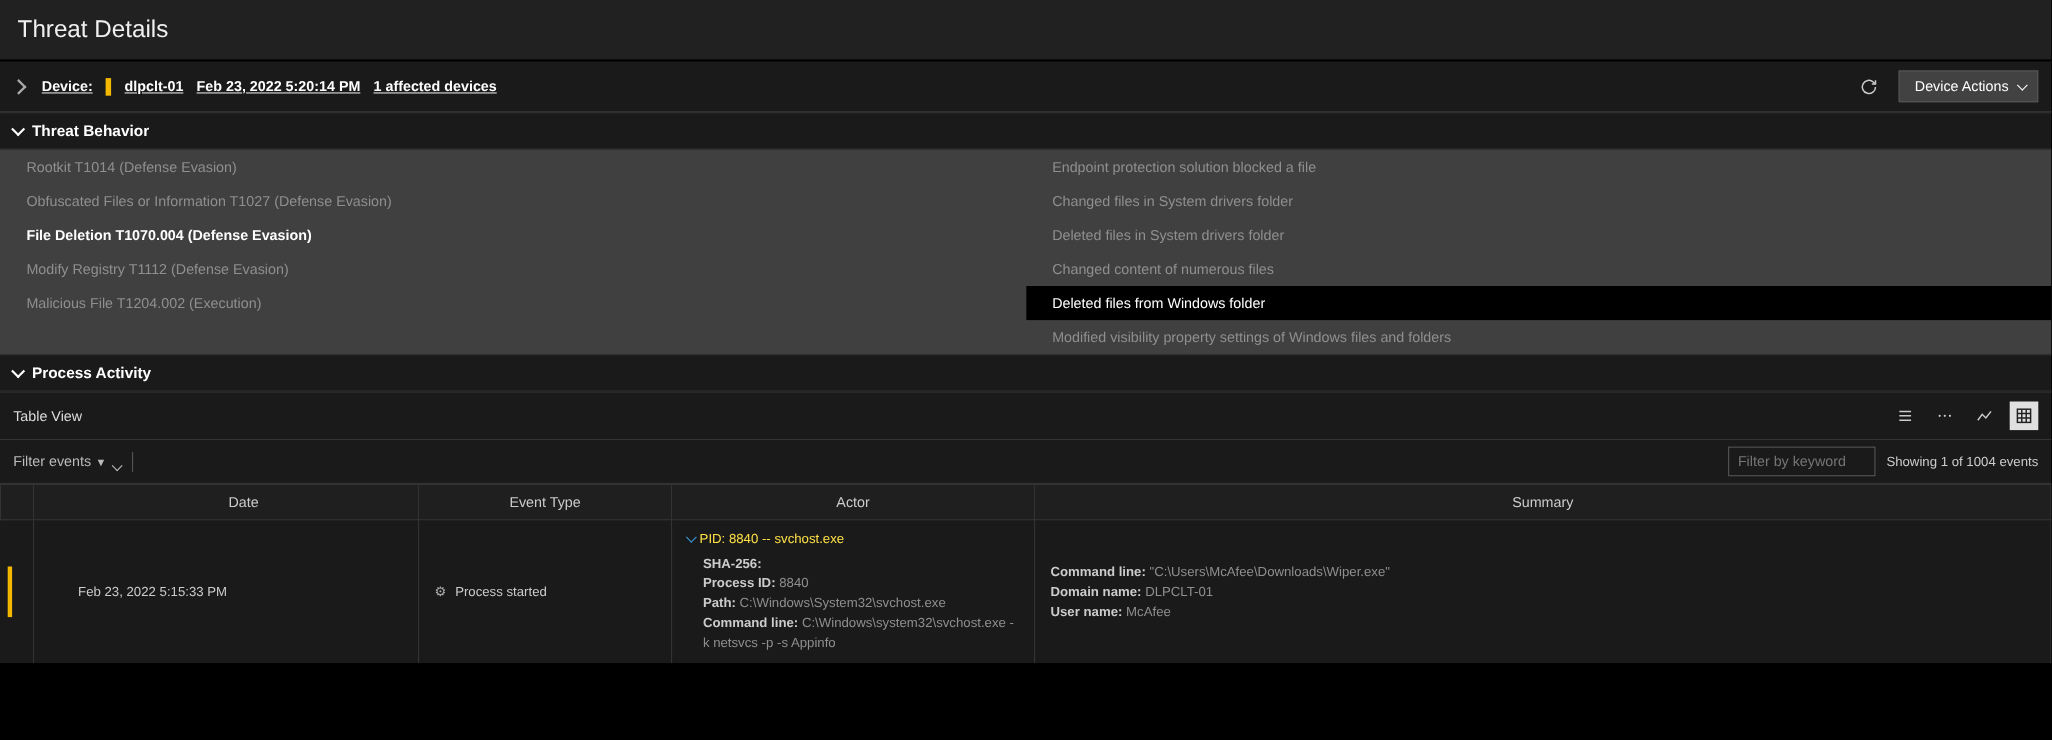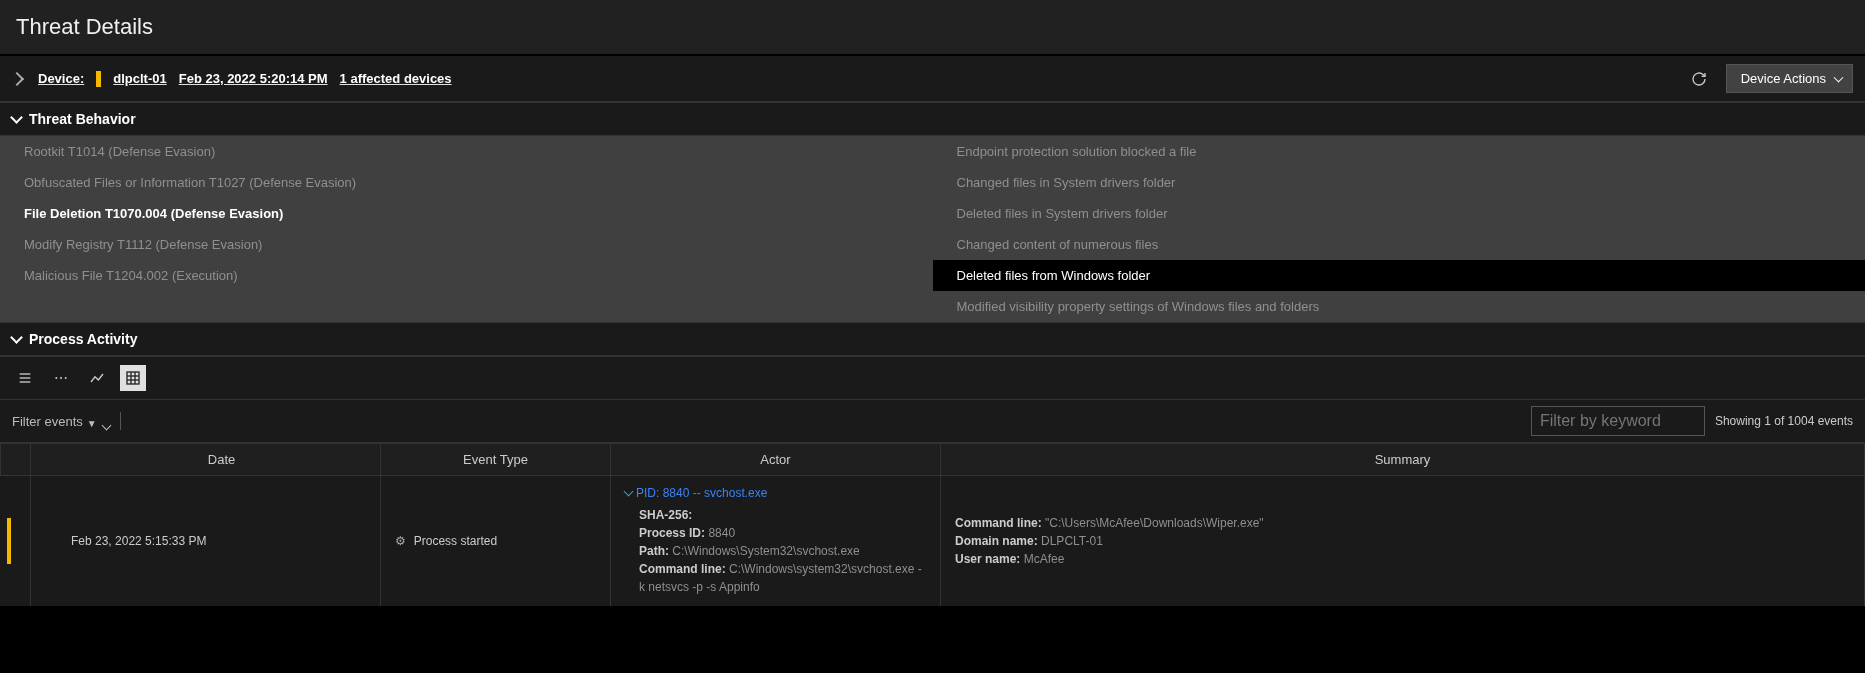--- a/index.html
+++ b/index.html
@@ -27,35 +27,35 @@
 .table-view-bar { background: #1a1a1a; padding: 8px 12px; display: flex; align-items: center; border-top: 1px solid #333; border-bottom: 1px solid #333; }
 .table-view-label { color: #ddd; flex: 1; }
 .tool-icons { display: flex; gap: 10px; align-items: center; }
 .tool-btn { width: 26px; height: 26px; display: flex; align-items: center; justify-content: center; cursor: pointer; color: #ccc; }
 .tool-btn.active { background: #e0e0e0; color: #222; }
 .filter-bar { background: #1a1a1a; padding: 6px 12px; display: flex; align-items: center; border-bottom: 1px solid #333; }
 .filter-label { color: #bbb; display: flex; align-items: flex-end; gap: 4px; cursor: pointer; }
 .filter-funnel { font-size: 10px; }
 .filter-chev { width: 7px; height: 7px; border-right: 1.5px solid #bbb; border-bottom: 1.5px solid #bbb; transform: rotate(45deg); margin-top: -3px; margin-left: 2px; }
 .divider-v { width: 1px; height: 18px; background: #555; margin: 0 10px; }
-.keyword-input { background: #1a1a1a; border: 1px solid #555; color: #ccc; padding: 5px 8px; width: 174px; font-size: 16px; }
+.keyword-input { background: #1a1a1a; border: 1px solid #555; color: #ccc; padding: 5px 8px; width: 134px; font-size: 13px; }
 .showing { color: #ccc; margin-left: 10px; font-size: 12px; }
 .events-table { width: 100%; border-collapse: collapse; background: #1a1a1a; }
 .events-table th { background: #1f1f1f; color: #ccc; font-weight: 400; padding: 8px; border: 1px solid #333; font-size: 13px; text-align: center; }
 .events-table th:first-child { width: 30px; }
 .events-table td { border-right: 1px solid #333; padding: 10px 14px; vertical-align: middle; color: #ccc; font-size: 12px; }
 .col-date { width: 350px; text-align: left; padding-left: 40px !important; }
 .col-type { width: 230px; }
 .col-actor { width: 330px; }
 .severity-cell { width: 12px; padding: 0 !important; position: relative; }
 .severity-marker { position: absolute; left: 6px; top: 50%; transform: translateY(-50%); width: 4px; height: 46px; background: #f5b800; }
 .event-type-cell { text-align: left; }
 .event-type-cell .gear { color: #aaa; margin-right: 8px; }
 .actor-cell { text-align: left; color: #ccc; }
-.actor-header { color: #3b82f6; cursor: pointer; display: flex; align-items: center; gap: 4px; margin-bottom: 6px; }
+.actor-header { color: #fde047; cursor: pointer; display: flex; align-items: center; gap: 4px; margin-bottom: 6px; }
 .actor-header .chev { width: 7px; height: 7px; border-right: 1.5px solid #3a9ad9; border-bottom: 1.5px solid #3a9ad9; transform: rotate(45deg); margin-top: -3px; }
 .kv { color: #8f8f8f; line-height: 1.5; }
 .kv .k { font-weight: bold; color: #ccc; }
 .summary-cell { text-align: left; }
 .summary-cell .kv .k { color: #ccc; }
 </style>
 </head>
 <body>
 
 <div class="page-title">Threat Details</div>
@@ -100,20 +100,21 @@
       <div class="behavior-item">Modified visibility property settings of Windows files and folders</div>
     </div>
 </div>
 
 <div class="section-header">
   <span class="chevron-d"></span>
   <span class="section-title">Process Activity</span>
 </div>
 
 <div class="table-view-bar">
+  <span class="table-view-label">Table View</span>
   <div class="tool-icons">
     <div class="tool-btn">
       <svg width="16" height="16" viewBox="0 0 24 24" fill="none" stroke="currentColor" stroke-width="2">
           <line x1="4" y1="6" x2="20" y2="6"></line>
           <line x1="4" y1="12" x2="20" y2="12"></line>
           <line x1="4" y1="18" x2="20" y2="18"></line>
         </svg>
     </div>
     <div class="tool-btn">
       <svg width="16" height="16" viewBox="0 0 24 24" fill="currentColor">

